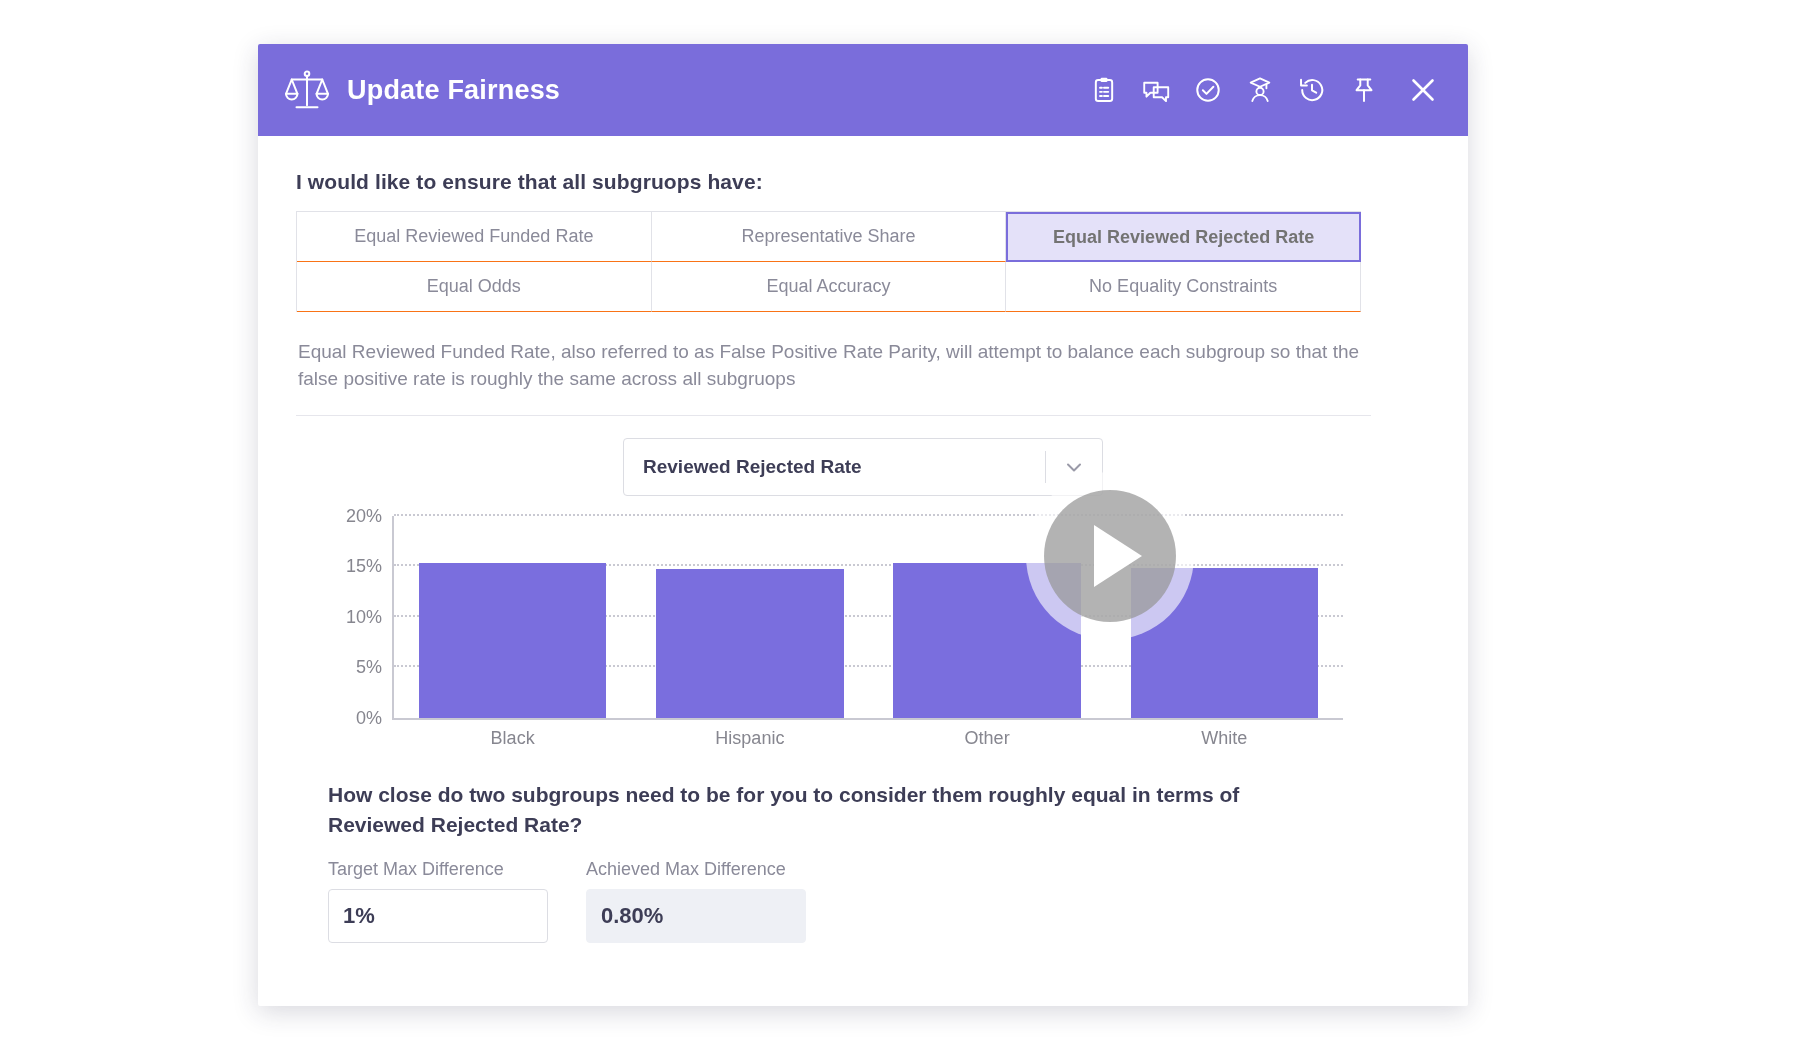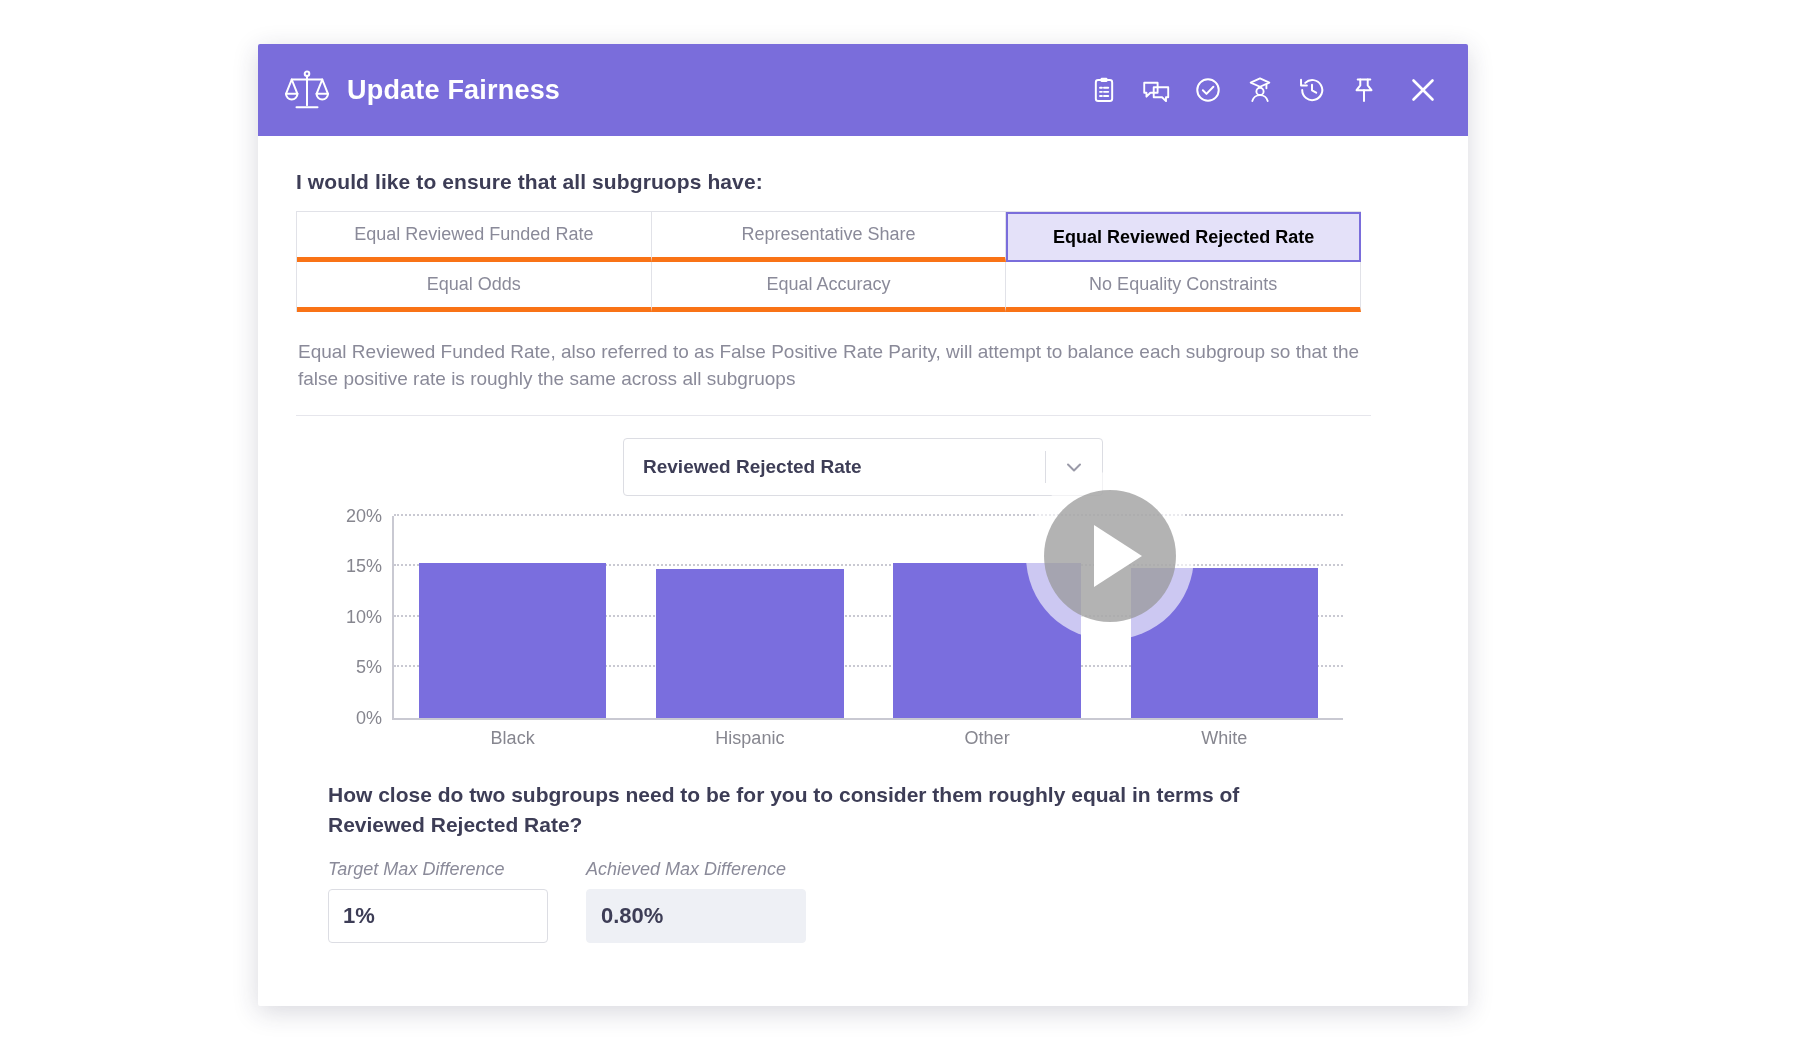--- a/index.html
+++ b/index.html
@@ -102,32 +102,32 @@
     border-top: 1px solid #e1e2e8;
     border-left: 1px solid #e1e2e8;
     box-sizing: border-box;
   }
   .tab-cell {
     height: 50px;
     display: flex;
     align-items: center;
     justify-content: center;
     border-right: 1px solid #e1e2e8;
-    border-bottom: 5px solid #f97316;
+    border-bottom: 1px solid #f97316;
     box-sizing: border-box;
     font-size: 18px;
     color: #8a8a99;
     background: #ffffff;
     cursor: pointer;
     text-align: center;
     padding: 0 6px;
   }
   .tab-cell.selected {
     background: #e4e1f9;
-    color: #000000;
+    color: #737373;
     font-weight: bold;
     border: 2px solid #7a6ddb;
     text-align: center;
   }
 
   
   .description {
     margin: 27px 0 0 2px;
     width: 1070px;
     font-size: 19px;
@@ -288,21 +288,20 @@
   .fields {
     display: flex;
     gap: 38px;
     margin-top: 18px;
     padding-left: 32px;
   }
   .field-label {
     font-size: 18px;
     color: #8a8a99;
     margin-bottom: 9px;
-    font-style: italic;
   }
   .field-box {
     width: 220px;
     height: 54px;
     border: 1px solid #dcdde3;
     border-radius: 4px;
     background: #ffffff;
     display: flex;
     align-items: center;
     padding-left: 14px;

